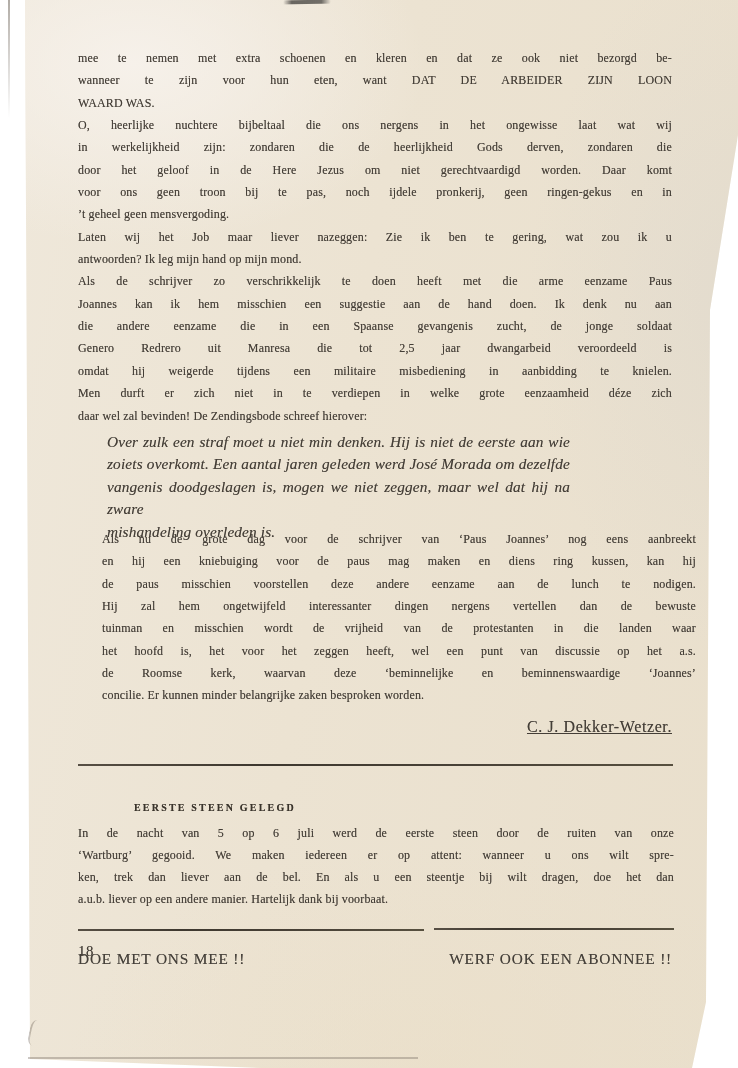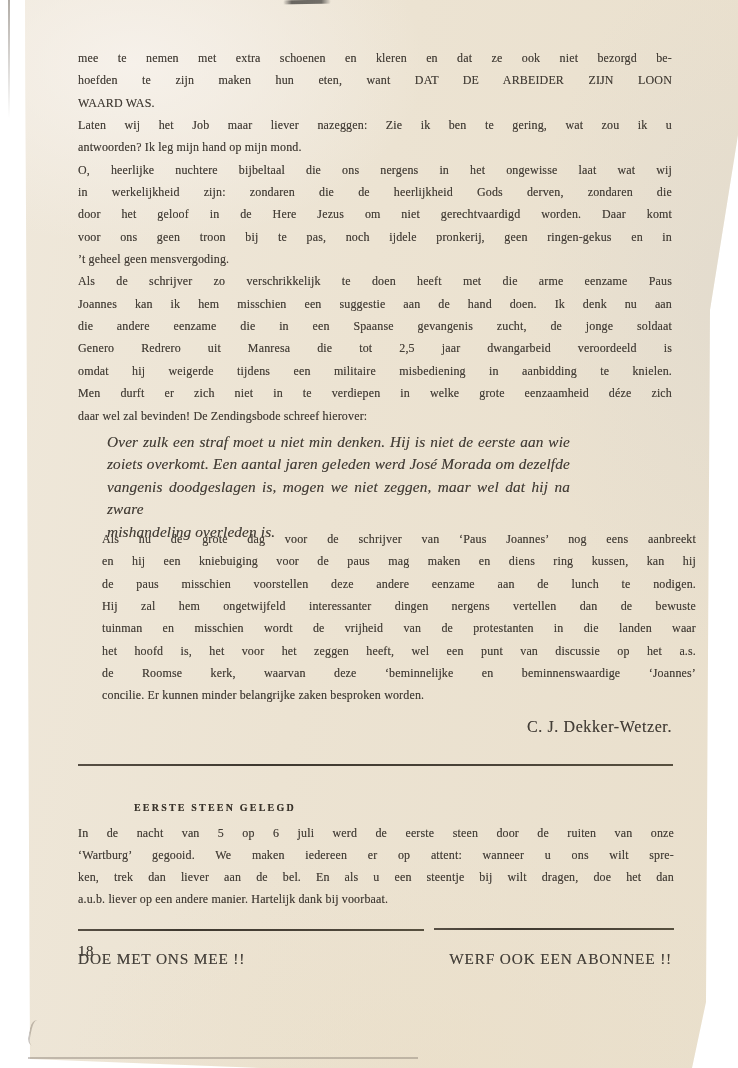--- a/index.html
+++ b/index.html
@@ -26,21 +26,21 @@
   #bottom-shadow{left:28px;top:1057px;width:390px;height:2px;background:rgba(124,116,105,.4);filter:blur(.6px);}
 
   
   .tblock{position:absolute;color:#443e37;font-size:12px;line-height:22.35px;
     letter-spacing:.15px;text-shadow:0 0 .45px rgba(68,62,55,.55);}
   .tline{text-align:justify;text-align-last:justify;white-space:normal;}
   .tline-last{text-align-last:left;}
   #body1{left:78px;top:47px;width:594px;}
   #quote{left:107px;top:431px;width:463px;font-style:italic;font-size:15.3px;line-height:22.4px;}
   #body2{left:78px;top:528px;width:594px;margin-left:24px;}
-  #signature{left:78px;top:716px;width:594px;text-align:right;font-size:16px;letter-spacing:.6px;}
+  #signature{left:78px;top:716px;width:594px;text-align:right;font-size:16px;letter-spacing:.6px;text-decoration:underline;}
   .rule{position:absolute;height:2px;background:linear-gradient(90deg,#574f44,#3e382f 30%,#4a4338 70%,#57503f);}
   #rule1{left:78px;top:764px;width:595px;}
   #rule2a{left:78px;top:929px;width:346px;}
   #rule2b{left:434px;top:928px;width:240px;}
   #notice-heading{left:134px;top:797px;font-weight:bold;font-size:10px;letter-spacing:2.2px;
     color:#3a342c;text-shadow:0 0 .5px rgba(58,52,44,.6);}
   #body3{left:78px;top:822px;width:596px;line-height:22.1px;}
   #footer{left:78px;top:948px;width:594px;display:flex;justify-content:space-between;
     font-size:15.4px;letter-spacing:.8px;color:#45403a;text-shadow:0 0 .45px rgba(68,62,55,.55);}
   #page-number{left:78px;top:940px;font-size:14.8px;letter-spacing:.5px;}
@@ -52,33 +52,33 @@
   <div id="paper"></div>
 
   <div id="top-dash" class="artifact"></div>
   <div id="left-hairline" class="artifact"></div>
   <div id="bottom-mark" class="artifact"></div>
   <div id="bottom-shadow" class="artifact"></div>
 
   <div id="body1" class="tblock">
     <div>
         <div class="tline">mee te nemen met extra schoenen en kleren en dat ze ook niet bezorgd be-</div>
-        <div class="tline">hoefden te zijn maken hun eten, want DAT DE ARBEIDER ZIJN LOON</div>
+        <div class="tline">wanneer te zijn voor hun eten, want DAT DE ARBEIDER ZIJN LOON</div>
         <div class="tline tline-last">WAARD WAS.</div>
-      </div>
-    <div>
-        <div class="tline">Laten wij het Job maar liever nazeggen: Zie ik ben te gering, wat zou ik u</div>
-        <div class="tline tline-last">antwoorden? Ik leg mijn hand op mijn mond.</div>
       </div>
     <div>
         <div class="tline">O, heerlijke nuchtere bijbeltaal die ons nergens in het ongewisse laat wat wij</div>
         <div class="tline">in werkelijkheid zijn: zondaren die de heerlijkheid Gods derven, zondaren die</div>
         <div class="tline">door het geloof in de Here Jezus om niet gerechtvaardigd worden. Daar komt</div>
         <div class="tline">voor ons geen troon bij te pas, noch ijdele pronkerij, geen ringen-gekus en in</div>
         <div class="tline tline-last">’t geheel geen mensvergoding.</div>
+      </div>
+    <div>
+        <div class="tline">Laten wij het Job maar liever nazeggen: Zie ik ben te gering, wat zou ik u</div>
+        <div class="tline tline-last">antwoorden? Ik leg mijn hand op mijn mond.</div>
       </div>
     <div>
         <div class="tline">Als de schrijver zo verschrikkelijk te doen heeft met die arme eenzame Paus</div>
         <div class="tline">Joannes kan ik hem misschien een suggestie aan de hand doen. Ik denk nu aan</div>
         <div class="tline">die andere eenzame die in een Spaanse gevangenis zucht, de jonge soldaat</div>
         <div class="tline">Genero Redrero uit Manresa die tot 2,5 jaar dwangarbeid veroordeeld is</div>
         <div class="tline">omdat hij weigerde tijdens een militaire misbediening in aanbidding te knielen.</div>
         <div class="tline">Men durft er zich niet in te verdiepen in welke grote eenzaamheid déze zich</div>
         <div class="tline tline-last">daar wel zal bevinden! De Zendingsbode schreef hierover:</div>
       </div>

